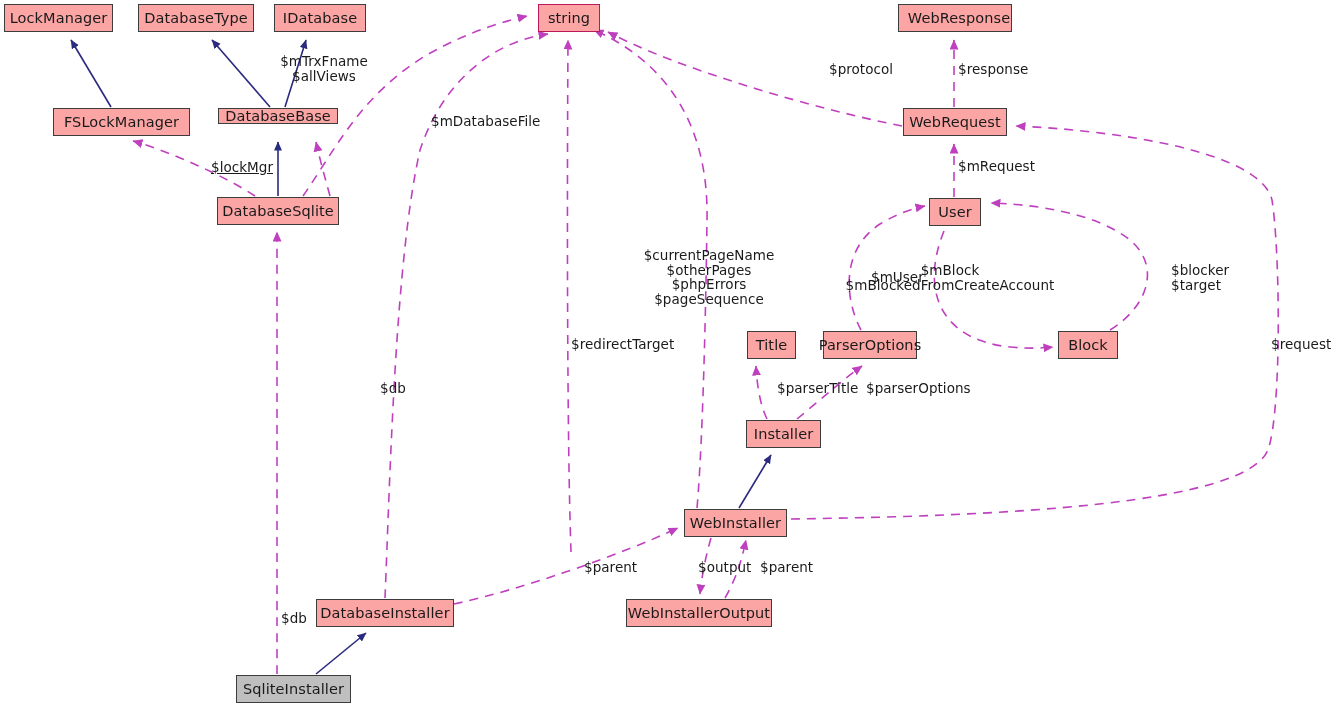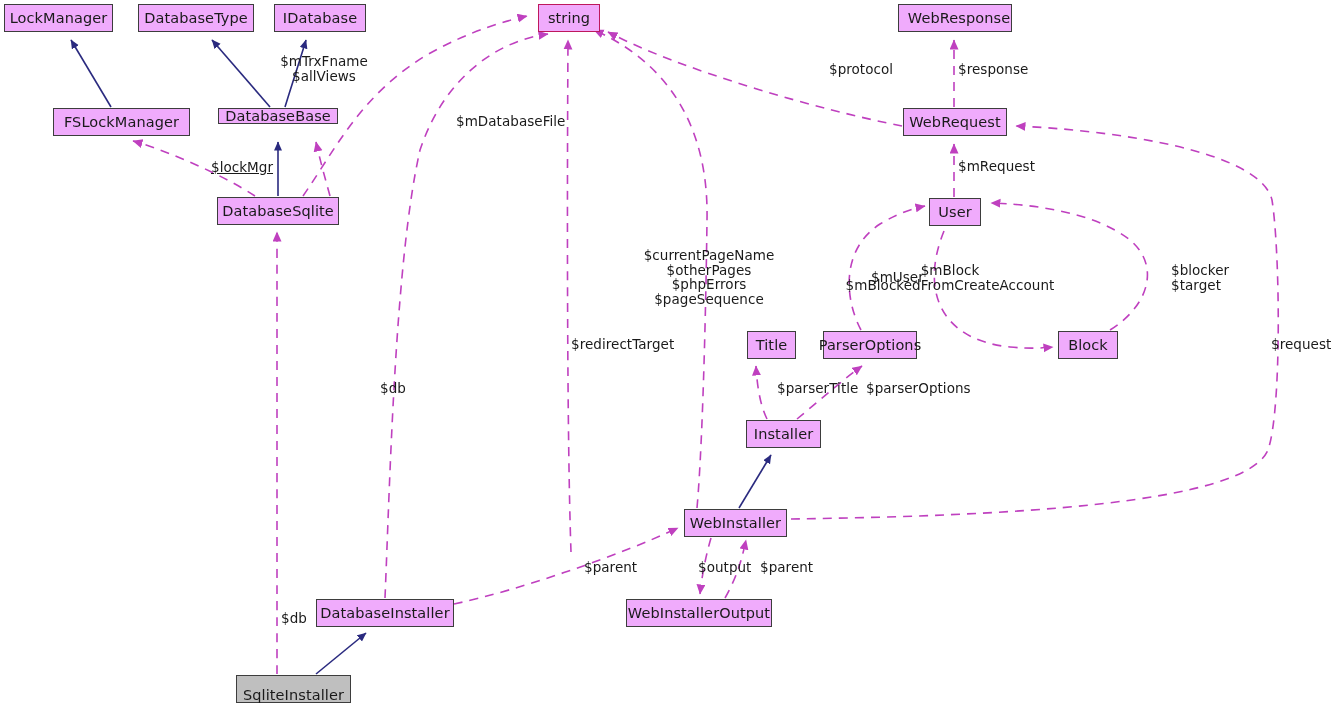--- a/index.html
+++ b/index.html
@@ -20,21 +20,21 @@
     left: 0;
     top: 0;
     width: 1335px;
     height: 708px;
     pointer-events: none;
   }
   .node {
     position: absolute;
     box-sizing: border-box;
     border: 1px solid #3d3d3d;
-    background: #f0abfc;
+    background: #fca5a5;
     color: #1a1a1a;
     font-size: 14.5px;
     line-height: 1;
     display: flex;
     align-items: center;
     justify-content: center;
     white-space: nowrap;
     letter-spacing: 0.1px;
   }
   .node.highlight {
@@ -145,31 +145,31 @@
       </div>
       <div class="node" style="left: 684px; top: 509px; width: 103px; height: 28px;">
         <span>WebInstaller</span>
       </div>
       <div class="node" style="left: 316px; top: 599px; width: 138px; height: 28px;">
         <span>DatabaseInstaller</span>
       </div>
       <div class="node" style="left: 626px; top: 599px; width: 146px; height: 28px;">
         <span>WebInstallerOutput</span>
       </div>
-      <div class="node highlight" style="left: 236px; top: 675px; width: 115px; height: 28px; align-items: flex-end;">
+      <div class="node highlight" style="left: 236px; top: 675px; width: 115px; height: 28px;">
         <span>SqliteInstaller</span>
       </div>
     </div>
 
   <div>
       <div class="edge-label center" style="left: 324px; top: 54px; transform: translateX(-50%);">$mTrxFname
 $allViews</div>
       <div class="edge-label" style="left: 829px; top: 62px;">$protocol</div>
       <div class="edge-label" style="left: 958px; top: 62px;">$response</div>
-      <div class="edge-label" style="left: 431px; top: 114px; margin-left: 25px;">$mDatabaseFile</div>
+      <div class="edge-label" style="left: 431px; top: 114px;">$mDatabaseFile</div>
       <div class="edge-label" style="left: 211px; top: 160px; text-decoration: underline;">$lockMgr</div>
       <div class="edge-label" style="left: 958px; top: 159px;">$mRequest</div>
       <div class="edge-label center" style="left: 709px; top: 248px; transform: translateX(-50%);">$currentPageName
 $otherPages
 $phpErrors
 $pageSequence</div>
       <div class="edge-label" style="left: 871px; top: 270px;">$mUser</div>
       <div class="edge-label center" style="left: 950px; top: 263px; transform: translateX(-50%);">$mBlock
 $mBlockedFromCreateAccount</div>
       <div class="edge-label" style="left: 1171px; top: 263px;">$blocker

